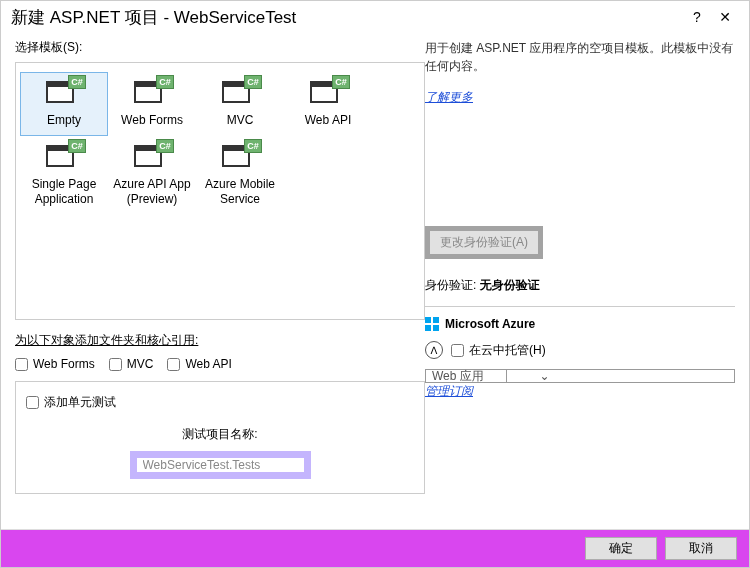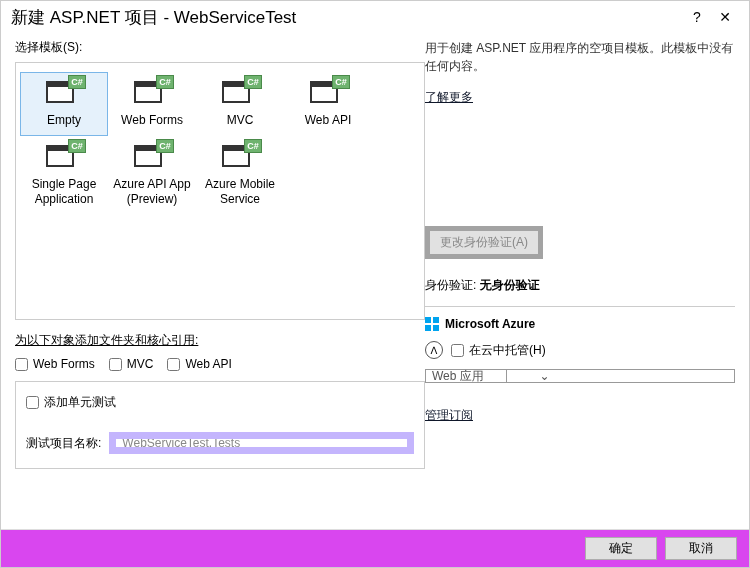--- a/index.html
+++ b/index.html
@@ -23,25 +23,25 @@
 .tpl-icon .window:before { content:""; position:absolute; top:0; left:0; right:0; height:4px; background:#333; }
 .tpl-icon .badge { position: absolute; right: -2px; top: -2px; width: 18px; height: 14px; background: #6fb36f; color: #fff; font-size: 9px; font-weight: bold; text-align: center; line-height: 12px; border: 1px solid #4a8a4a; }
 .tpl-label { text-align: center; line-height: 1.3; }
 
 .ref-label { margin: 12px 0 8px 0; text-decoration: underline; }
 .check-row { display: flex; gap: 14px; margin-bottom: 10px; }
 .chk { display: inline-flex; align-items: center; gap: 5px; }
 .chk input { width: 13px; height: 13px; }
 
 .test-group { border: 1px solid #ccc; padding: 12px 10px 14px 10px; margin-top: 6px; }
-.test-group .row2 { display: flex; align-items: center; gap: 8px; margin-top: 20px; }
+.test-group .row2 { display: flex; align-items: center; gap: 8px; margin-top: 14px; flex-direction: column; }
 .test-group input[type=text] { flex: 1; border: 7px solid #c4b5fd; height: 22px; padding: 0 6px; color: #888; background: #fff; }
 
 .desc { color: #333; line-height: 1.5; margin-bottom: 10px; min-height: 40px; }
-.link { color: #0f172a; text-decoration: underline; cursor: default; display: inline-block; }
+.link { color: #1d4ed8; text-decoration: underline; cursor: default; display: inline-block; font-style: italic; }
 
 .auth-section { margin-top: 120px; }
 .btn-auth { border: 5px solid #a3a3a3; background: #e1e1e1; padding: 3px 10px; color: #888; }
 .auth-row { margin-top: 18px; }
 .auth-row b { font-weight: bold; }
 
 .hr { border: none; border-top: 1px solid #ccc; margin: 12px 0 10px 0; }
 
 .azure-head { display: flex; align-items: center; gap: 6px; font-weight: bold; }
 .azure-icon { display: inline-block; width: 14px; height: 14px; position: relative; }
@@ -181,21 +181,21 @@
       <span class="circle-btn">ᐱ</span>
       <label class="chk">
           <input type="checkbox" style="">
           <span>在云中托管(H)</span>
         </label>
     </div>
     <div class="combo">
       <span>Web 应用</span>
         <span class="arrow">⌄</span>
     </div>
-    <div style="margin-top:24px;">
+    <div style="margin-top:0;">
       <a class="link">管理订阅</a>
     </div>
   </div>
 </div>
 
 <div class="footer">
   <button>确定</button>
   <button>取消</button>
 </div>
 

